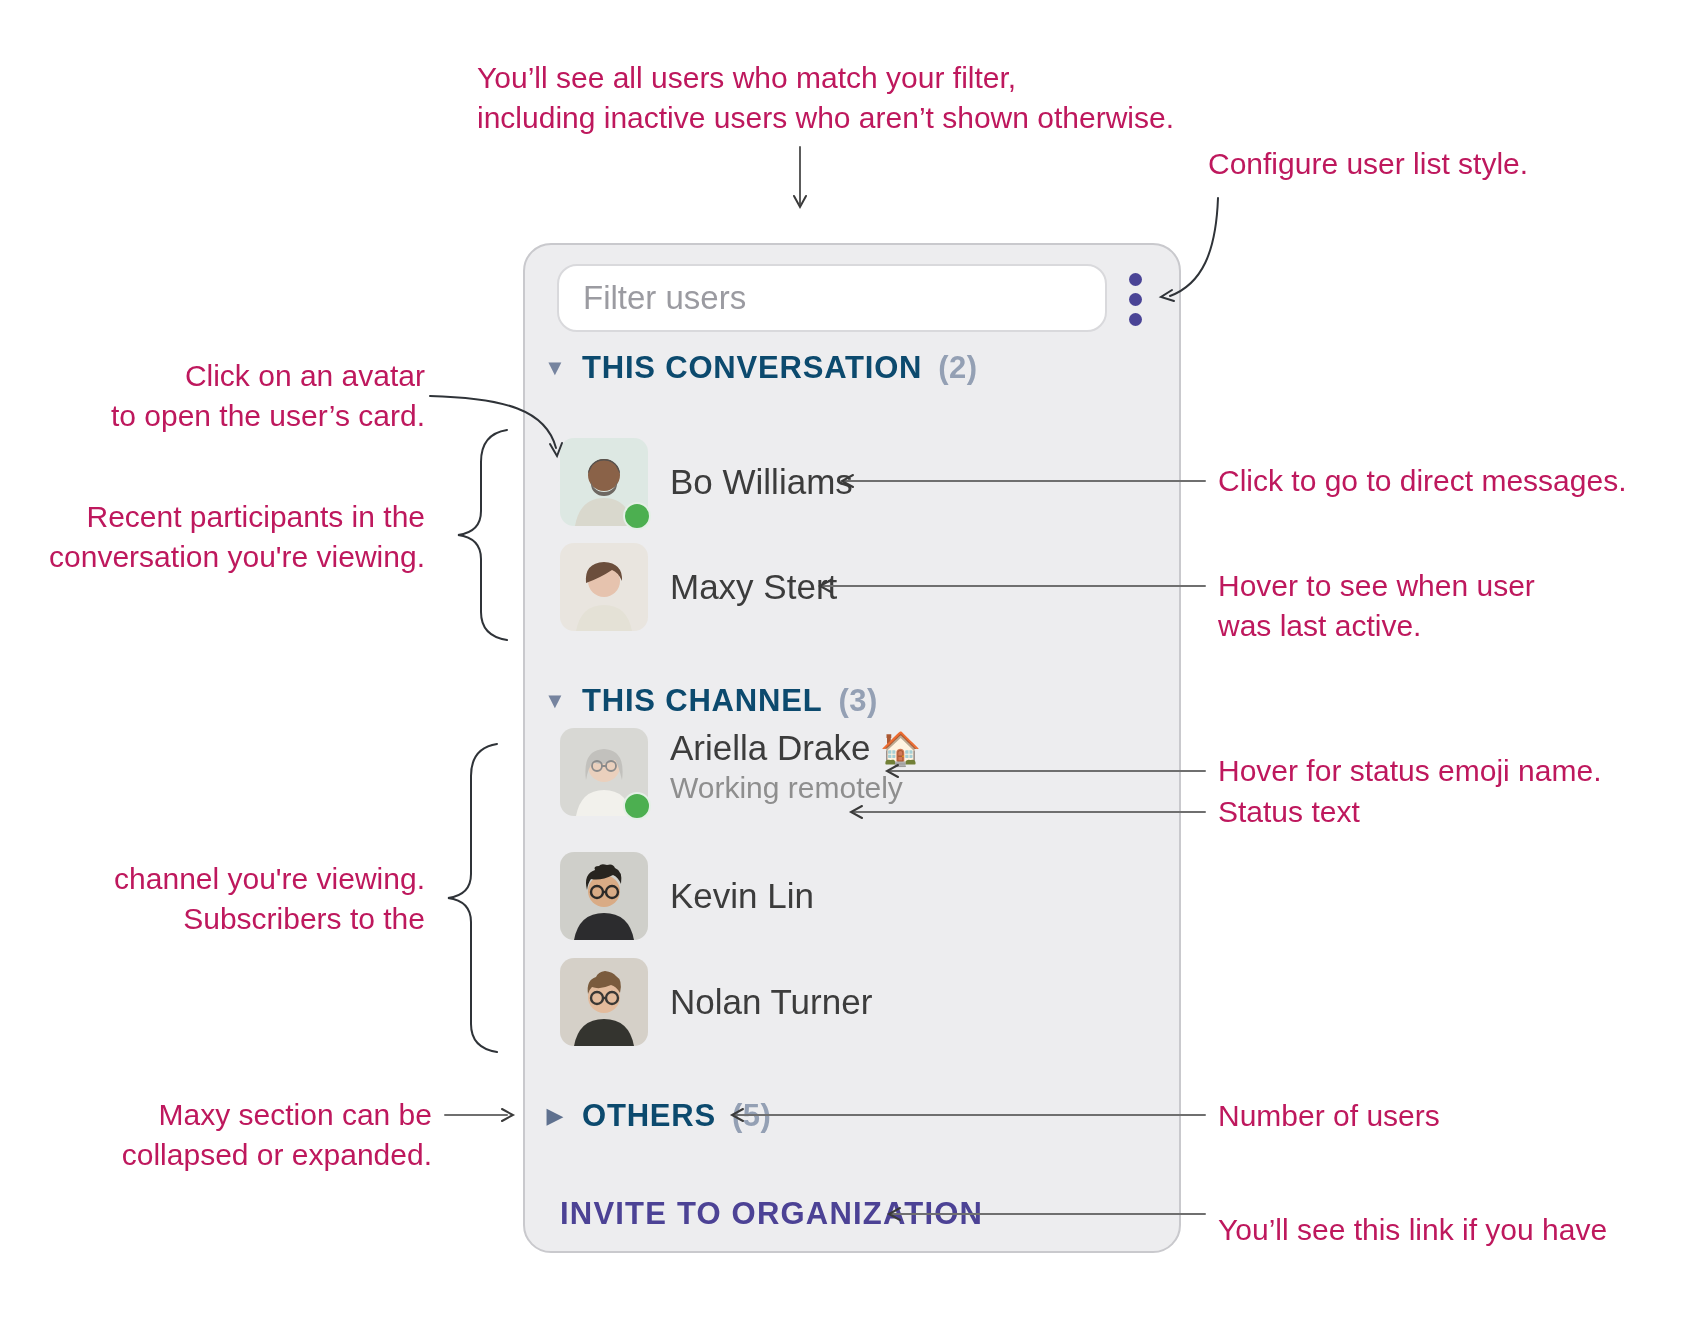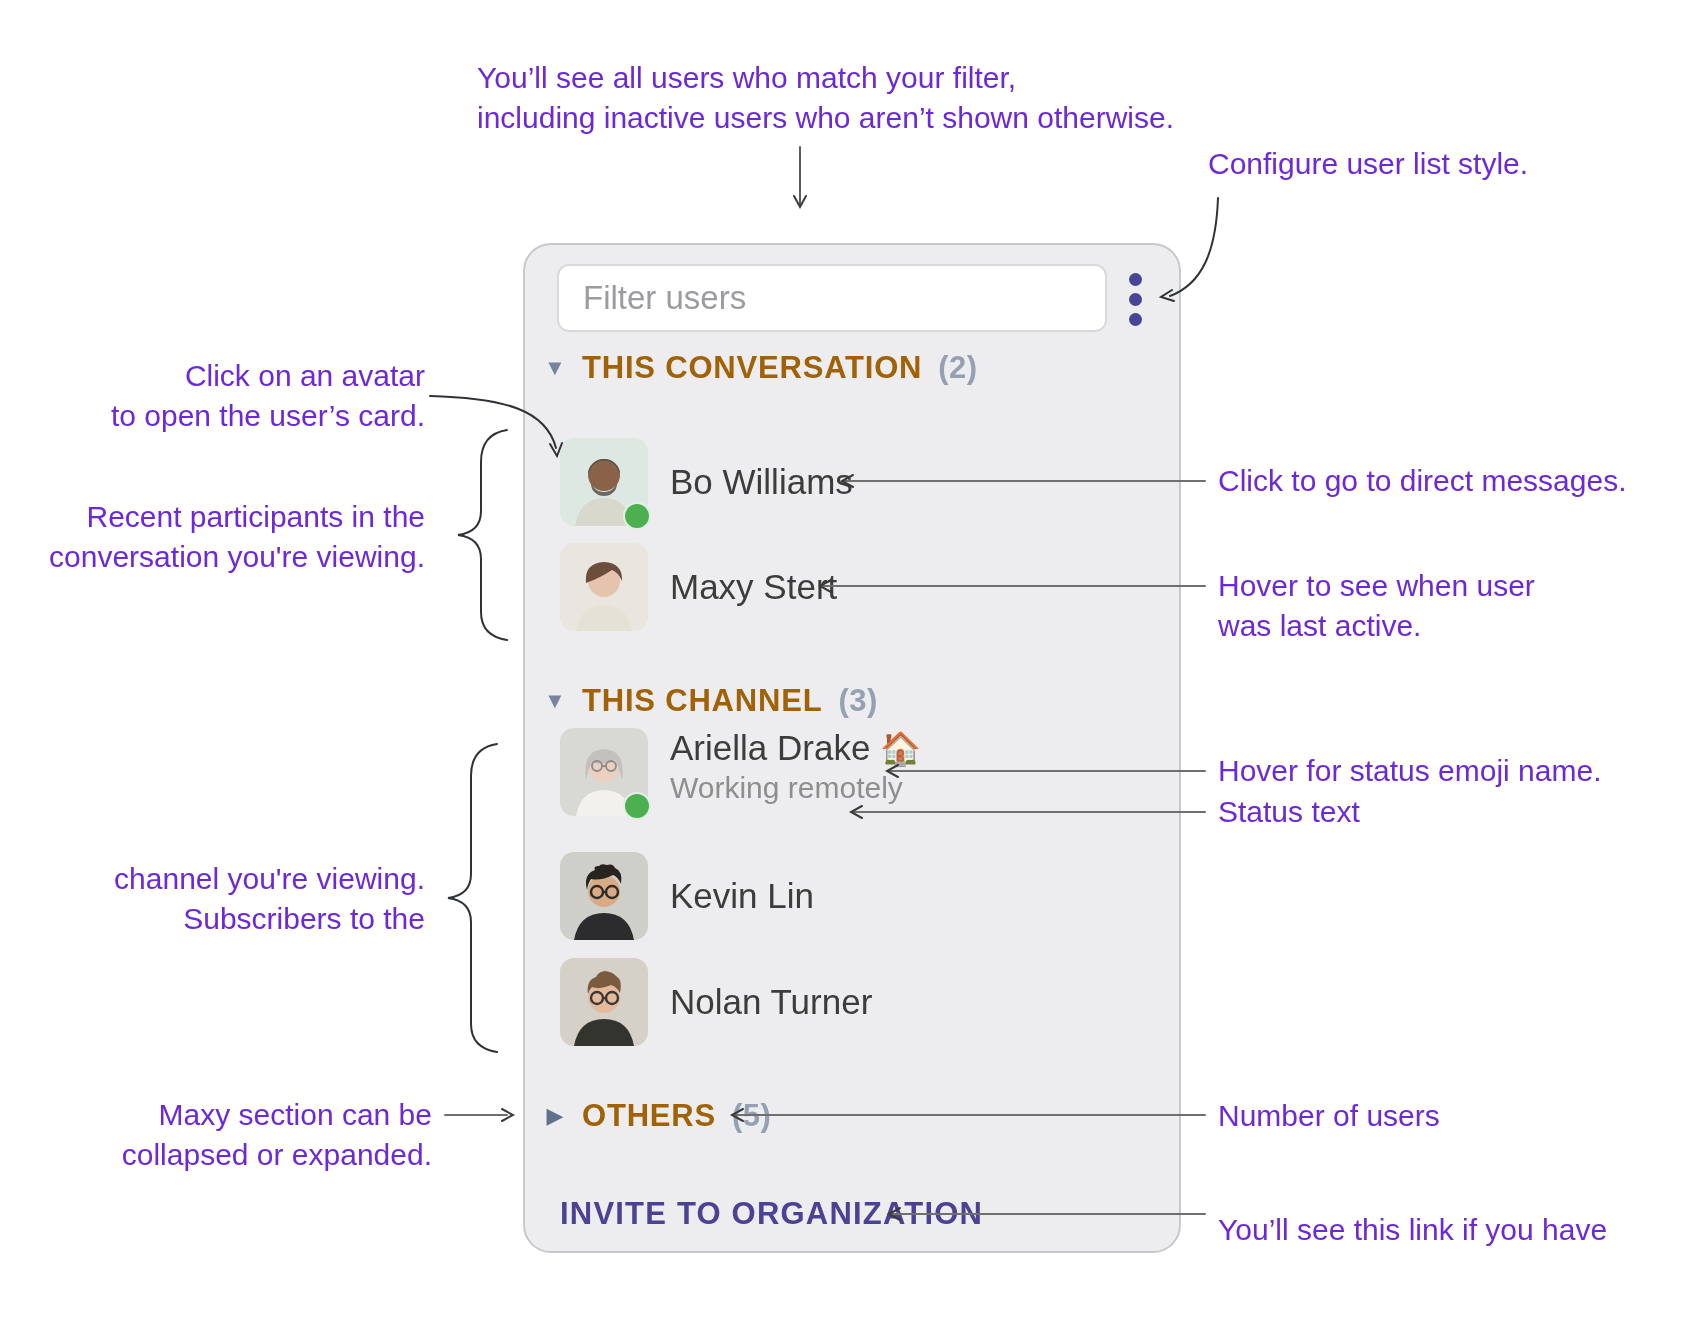--- a/index.html
+++ b/index.html
@@ -1,44 +1,44 @@
 <!DOCTYPE html>
 <html><head>
 <meta charset="utf-8">
 <style>
   * { margin:0; padding:0; box-sizing:border-box; }
   html,body { width:1683px; height:1328px; background:#ffffff;
     font-family:"Liberation Sans", sans-serif; }
   #stage { position:relative; width:1683px; height:1328px; overflow:hidden; }
 
   
-  .note { position:absolute; color:#6d28d9; font-size:30px; line-height:40px; }
+  .note { position:absolute; color:#be185d; font-size:30px; line-height:40px; }
   .note.right-align { text-align:right; }
 
   
   #connectors { position:absolute; left:0; top:0; z-index:6; pointer-events:none; }
 
   
   #panel { position:absolute; left:523px; top:243px; width:658px; height:1010px;
     background:#ededef; border:2px solid #c9c9cd; border-radius:28px; z-index:1; }
 
   #filter-input { position:absolute; left:32px; top:19px; width:550px; height:68px;
-    background:#ffffff; border:2px solid #d9d9dc; border-radius:12px;
+    background:#ffffff; border:2px solid #d9d9dc; border-radius:20px;
     font-family:"Liberation Sans", sans-serif; font-size:33px; color:#444; padding:0 24px; outline:none; }
   #filter-input::placeholder { color:#9b9ba1; opacity:1; }
 
   #kebab { position:absolute; right:24px; top:26px; width:40px; height:56px;
     display:flex; flex-direction:column; align-items:center; justify-content:center;
     gap:7px; cursor:pointer; }
   #kebab .dot { width:13px; height:13px; border-radius:50%; background:#4a4496; }
 
   .section-header { position:absolute; left:17px; display:flex; align-items:center;
     gap:14px; cursor:pointer; }
   .caret { font-size:22px; color:#76849f; width:26px; text-align:center; }
-  .section-label { font-size:31px; font-weight:700; letter-spacing:0.8px; color:#a16207; }
+  .section-label { font-size:31px; font-weight:700; letter-spacing:0.8px; color:#0c4a6e; }
   .section-count { font-size:31px; font-weight:700; letter-spacing:0.5px; color:#94a0b4; margin-left:2px; }
 
   .user-row { position:absolute; left:35px; display:flex; align-items:center; gap:22px; }
   .user-row.with-status { align-items:flex-start; }
   .avatar { position:relative; width:88px; height:88px; border-radius:14px; overflow:visible;
     flex:0 0 88px; cursor:pointer; }
   .avatar svg { width:88px; height:88px; border-radius:14px; display:block; }
   .presence-dot { position:absolute; right:-3px; bottom:-4px; width:28px; height:28px;
     border-radius:50%; background:#4caf50; border:2px solid #e4efe6; }
   .user-name { font-size:35px; color:#3c3c3c; white-space:nowrap; }

